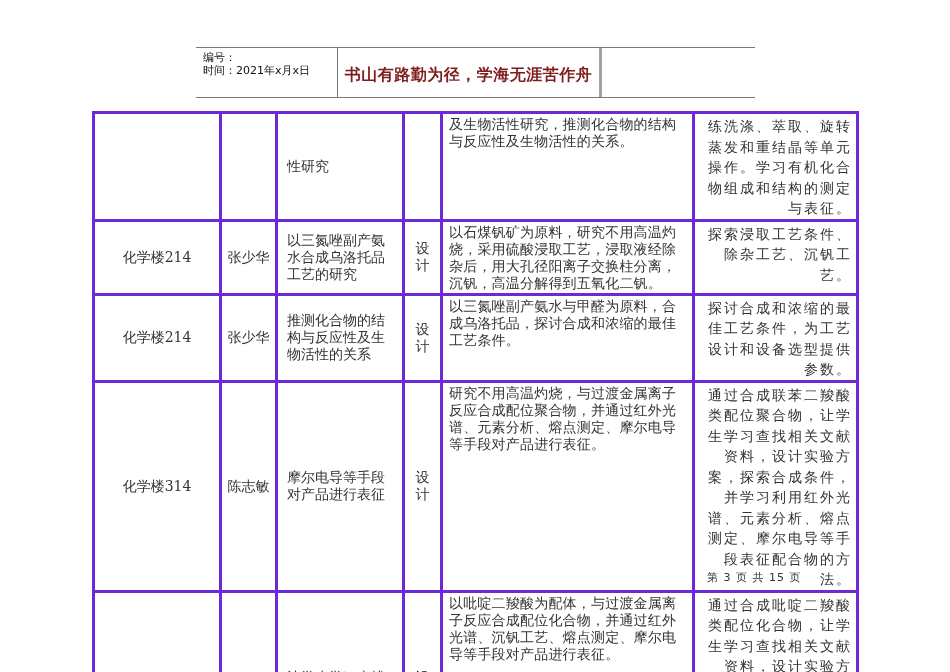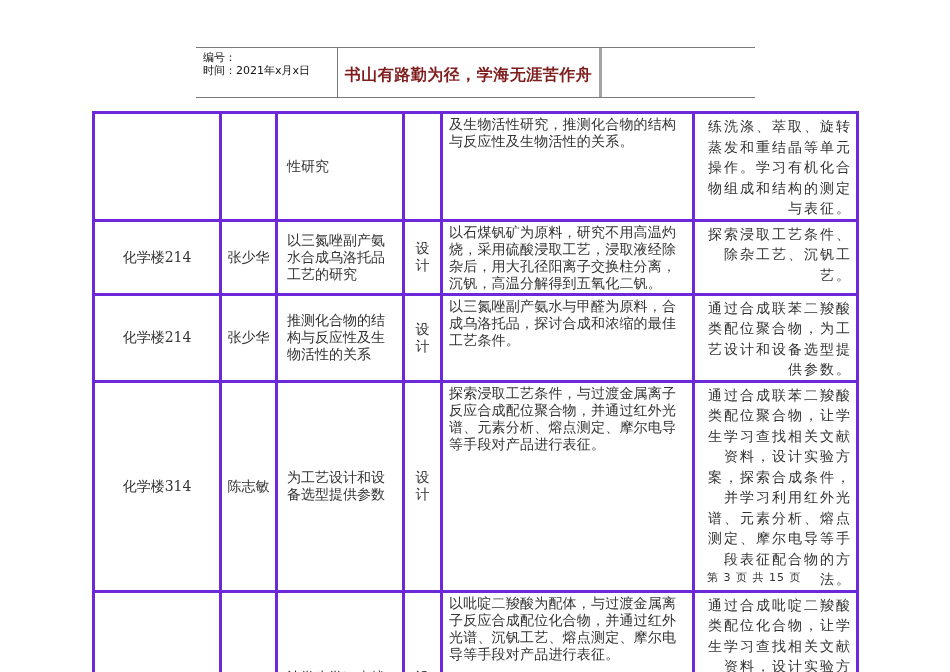--- a/index.html
+++ b/index.html
@@ -88,28 +88,28 @@
       <td class="type">设计</td>
       <td class="content">以石煤钒矿为原料，研究不用高温灼烧，采用硫酸浸取工艺，浸取液经除杂后，用大孔径阳离子交换柱分离，沉钒，高温分解得到五氧化二钒。</td>
       <td class="goal">探索浸取工艺条件、除杂工艺、沉钒工艺。</td>
     </tr>
     <tr style="height:51px">
       <td class="loc">化学楼214</td>
       <td class="person">张少华</td>
       <td class="title">推测化合物的结构与反应性及生物活性的关系</td>
       <td class="type">设计</td>
       <td class="content">以三氮唑副产氨水与甲醛为原料，合成乌洛托品，探讨合成和浓缩的最佳工艺条件。</td>
-      <td class="goal">通过合成联苯二羧酸类配位聚合物，为工艺设计和设备选型提供参数。</td>
+      <td class="goal">探讨合成和浓缩的最佳工艺条件，为工艺设计和设备选型提供参数。</td>
     </tr>
     <tr style="height:123px">
       <td class="loc">化学楼314</td>
       <td class="person">陈志敏</td>
-      <td class="title">为工艺设计和设备选型提供参数</td>
+      <td class="title">摩尔电导等手段对产品进行表征</td>
       <td class="type">设计</td>
-      <td class="content">探索浸取工艺条件，与过渡金属离子反应合成配位聚合物，并通过红外光谱、元素分析、熔点测定、摩尔电导等手段对产品进行表征。</td>
+      <td class="content">研究不用高温灼烧，与过渡金属离子反应合成配位聚合物，并通过红外光谱、元素分析、熔点测定、摩尔电导等手段对产品进行表征。</td>
       <td class="goal">通过合成联苯二羧酸类配位聚合物，让学生学习查找相关文献资料，设计实验方案，探索合成条件，并学习利用红外光谱、元素分析、熔点测定、摩尔电导等手段表征配合物的方法。</td>
     </tr>
     <tr style="height:107px">
       <td class="loc">化学楼314</td>
       <td class="person">陈志敏</td>
       <td class="title">让学生学习查找相关文献资料</td>
       <td class="type">设计</td>
       <td class="content">以吡啶二羧酸为配体，与过渡金属离子反应合成配位化合物，并通过红外光谱、沉钒工艺、熔点测定、摩尔电导等手段对产品进行表征。</td>
       <td class="goal">通过合成吡啶二羧酸类配位化合物，让学生学习查找相关文献资料，设计实验方案，探索合成条件，并学习利用红外光谱、元素分析、熔点测定、摩尔电导等手段</td>
     </tr>

